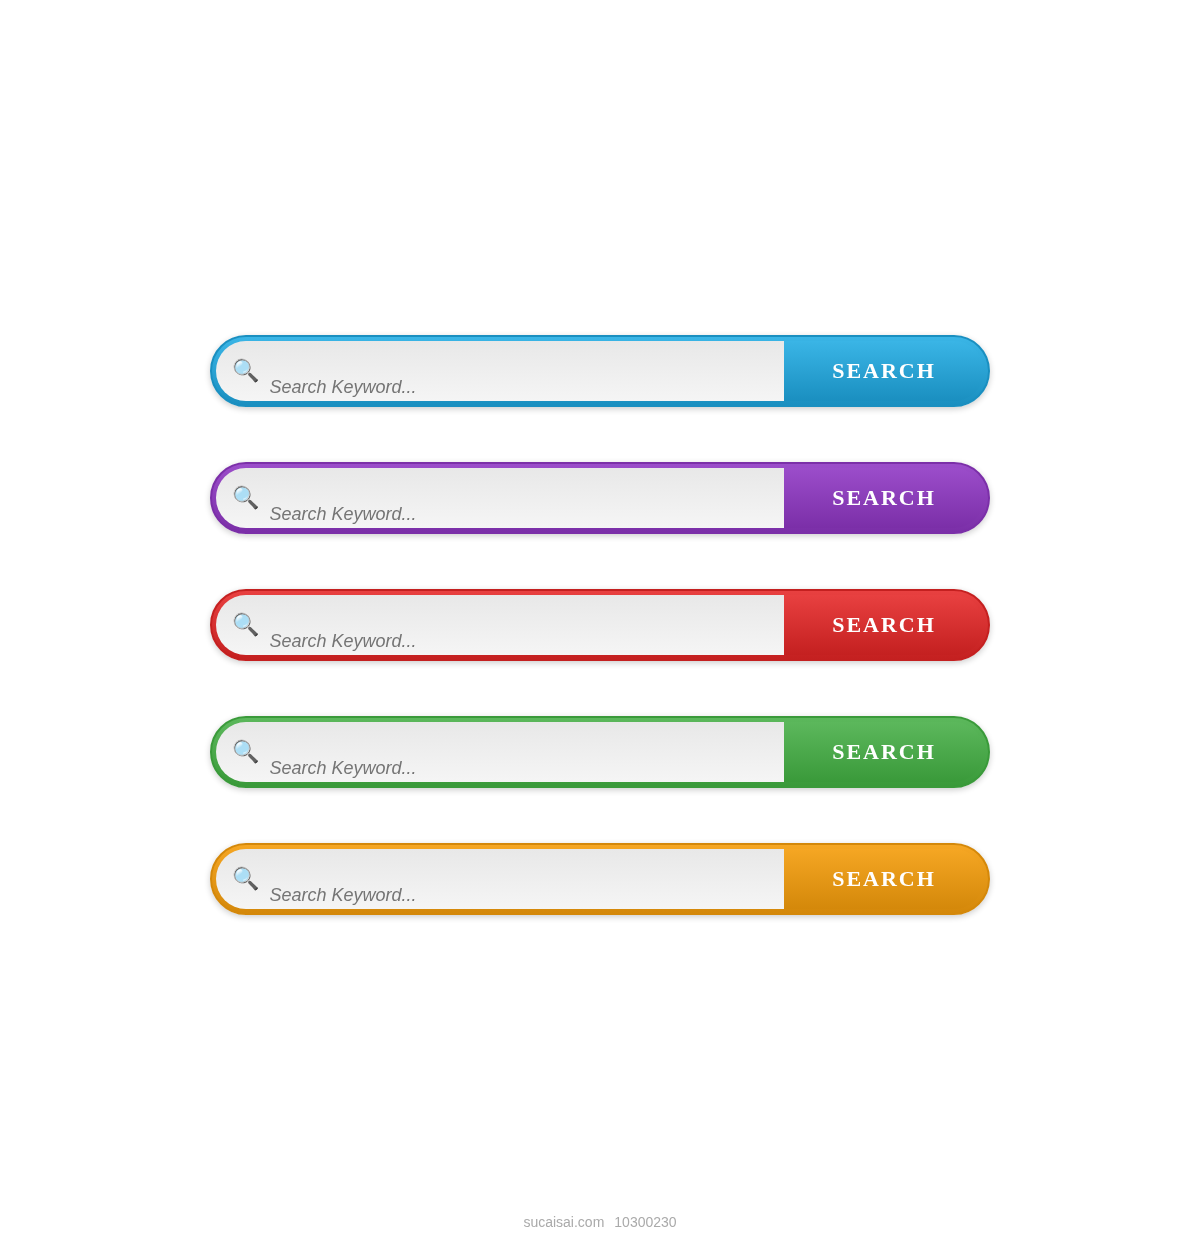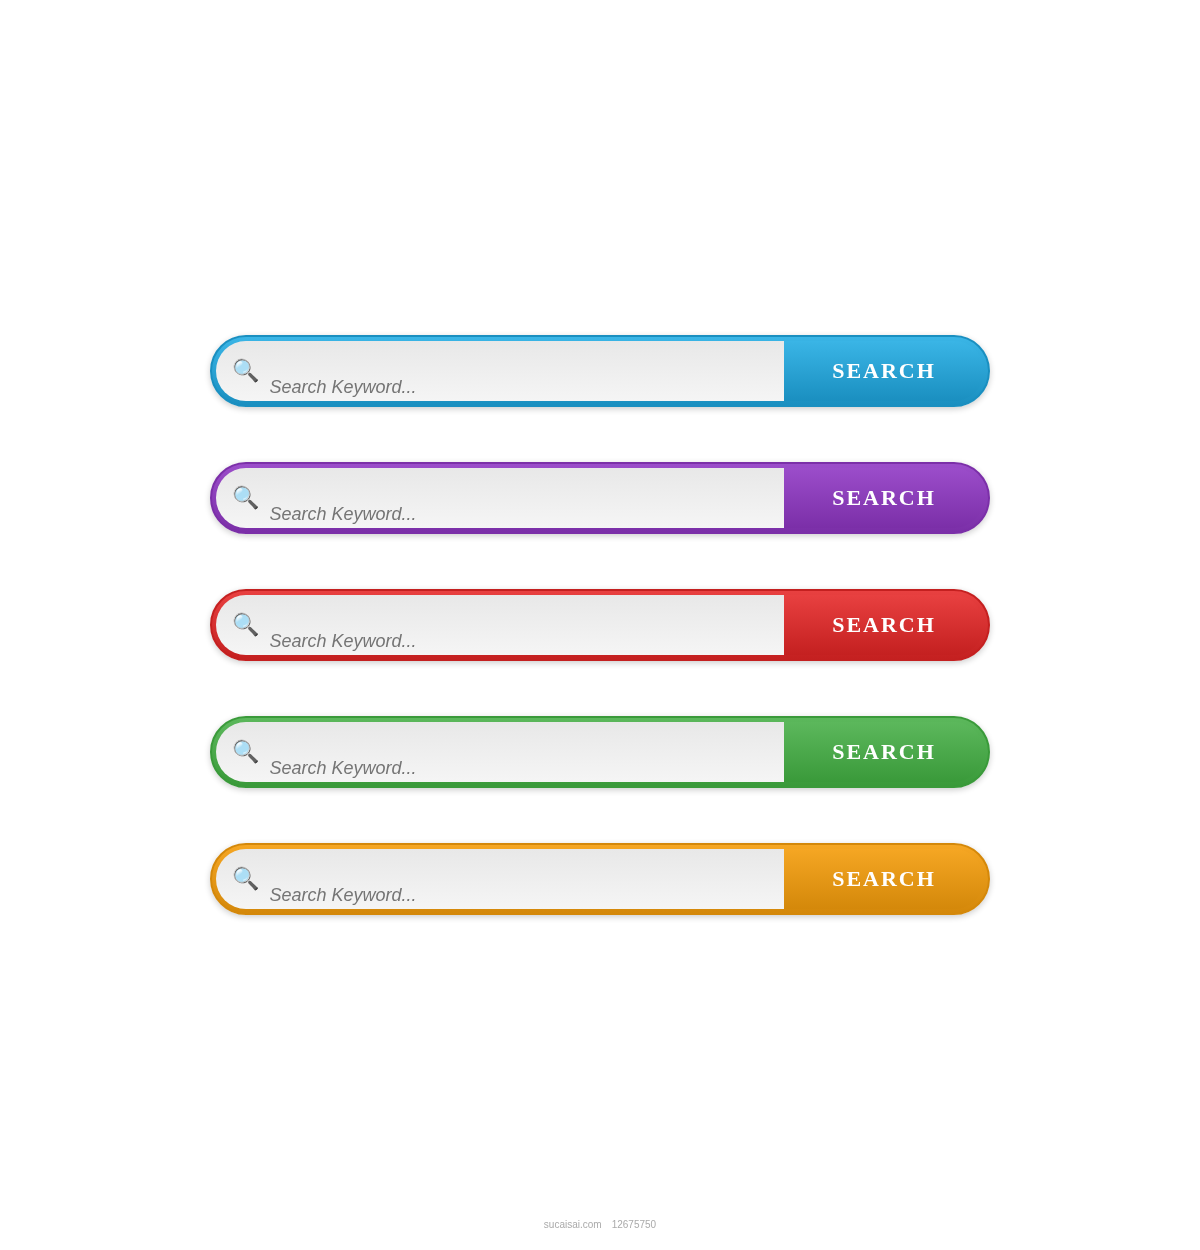--- a/index.html
+++ b/index.html
@@ -124,21 +124,21 @@
 
     .watermark {
       position: fixed;
       bottom: 20px;
       left: 50%;
       transform: translateX(-50%);
       display: flex;
       align-items: center;
       gap: 10px;
       color: #999;
-      font-size: 10px;
+      font-size: 14px;
     }
 
     .watermark-text {
       color: #aaa;
     }
   </style>
 </head>
 <body>
 
 <div id="search-bars-wrapper" style="display: flex; flex-direction: column; align-items: center; gap: 55px;">
@@ -174,14 +174,14 @@
       <div class="search-input-area">
         <span class="search-icon">🔍</span>
         <input type="text" class="search-input" placeholder="Search Keyword..." style="">
       </div>
       <button class="search-button orange">SEARCH</button>
     </div>
   </div>
 
 <div class="watermark">
   <span class="watermark-text">sucaisai.com</span>
-  <span class="watermark-text">12675750</span>
+  <span class="watermark-text">10300230</span>
 </div>
 
 </body></html>

